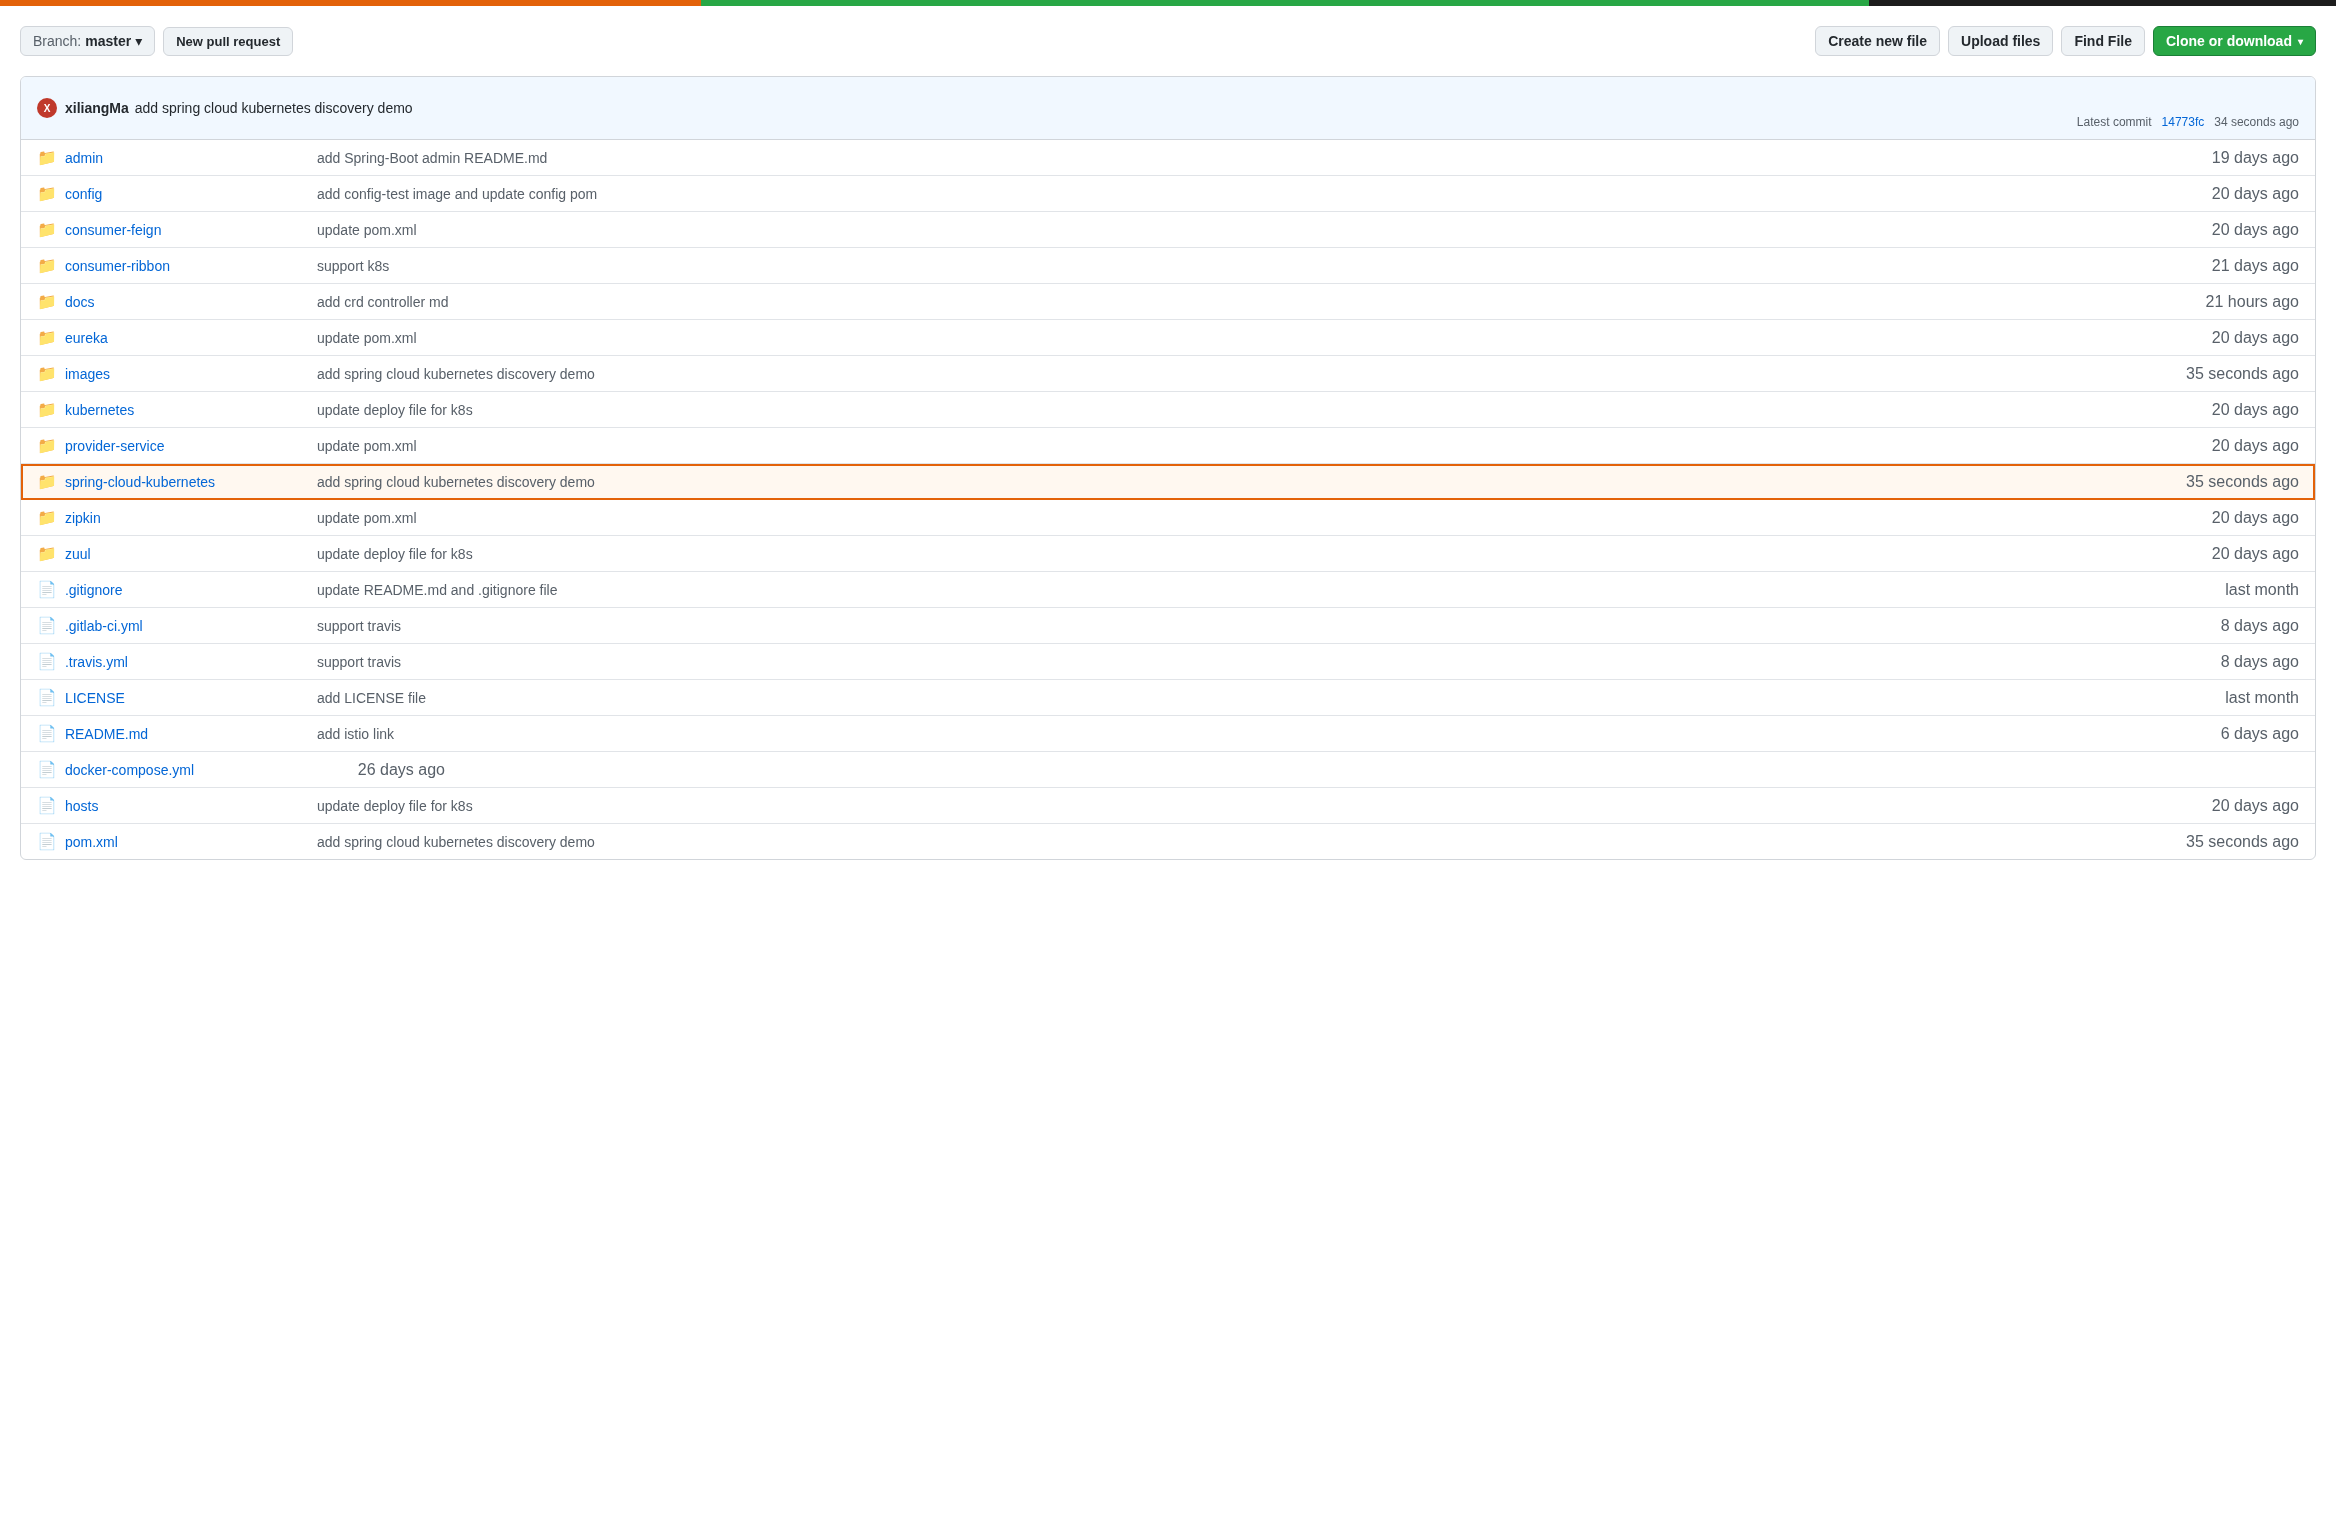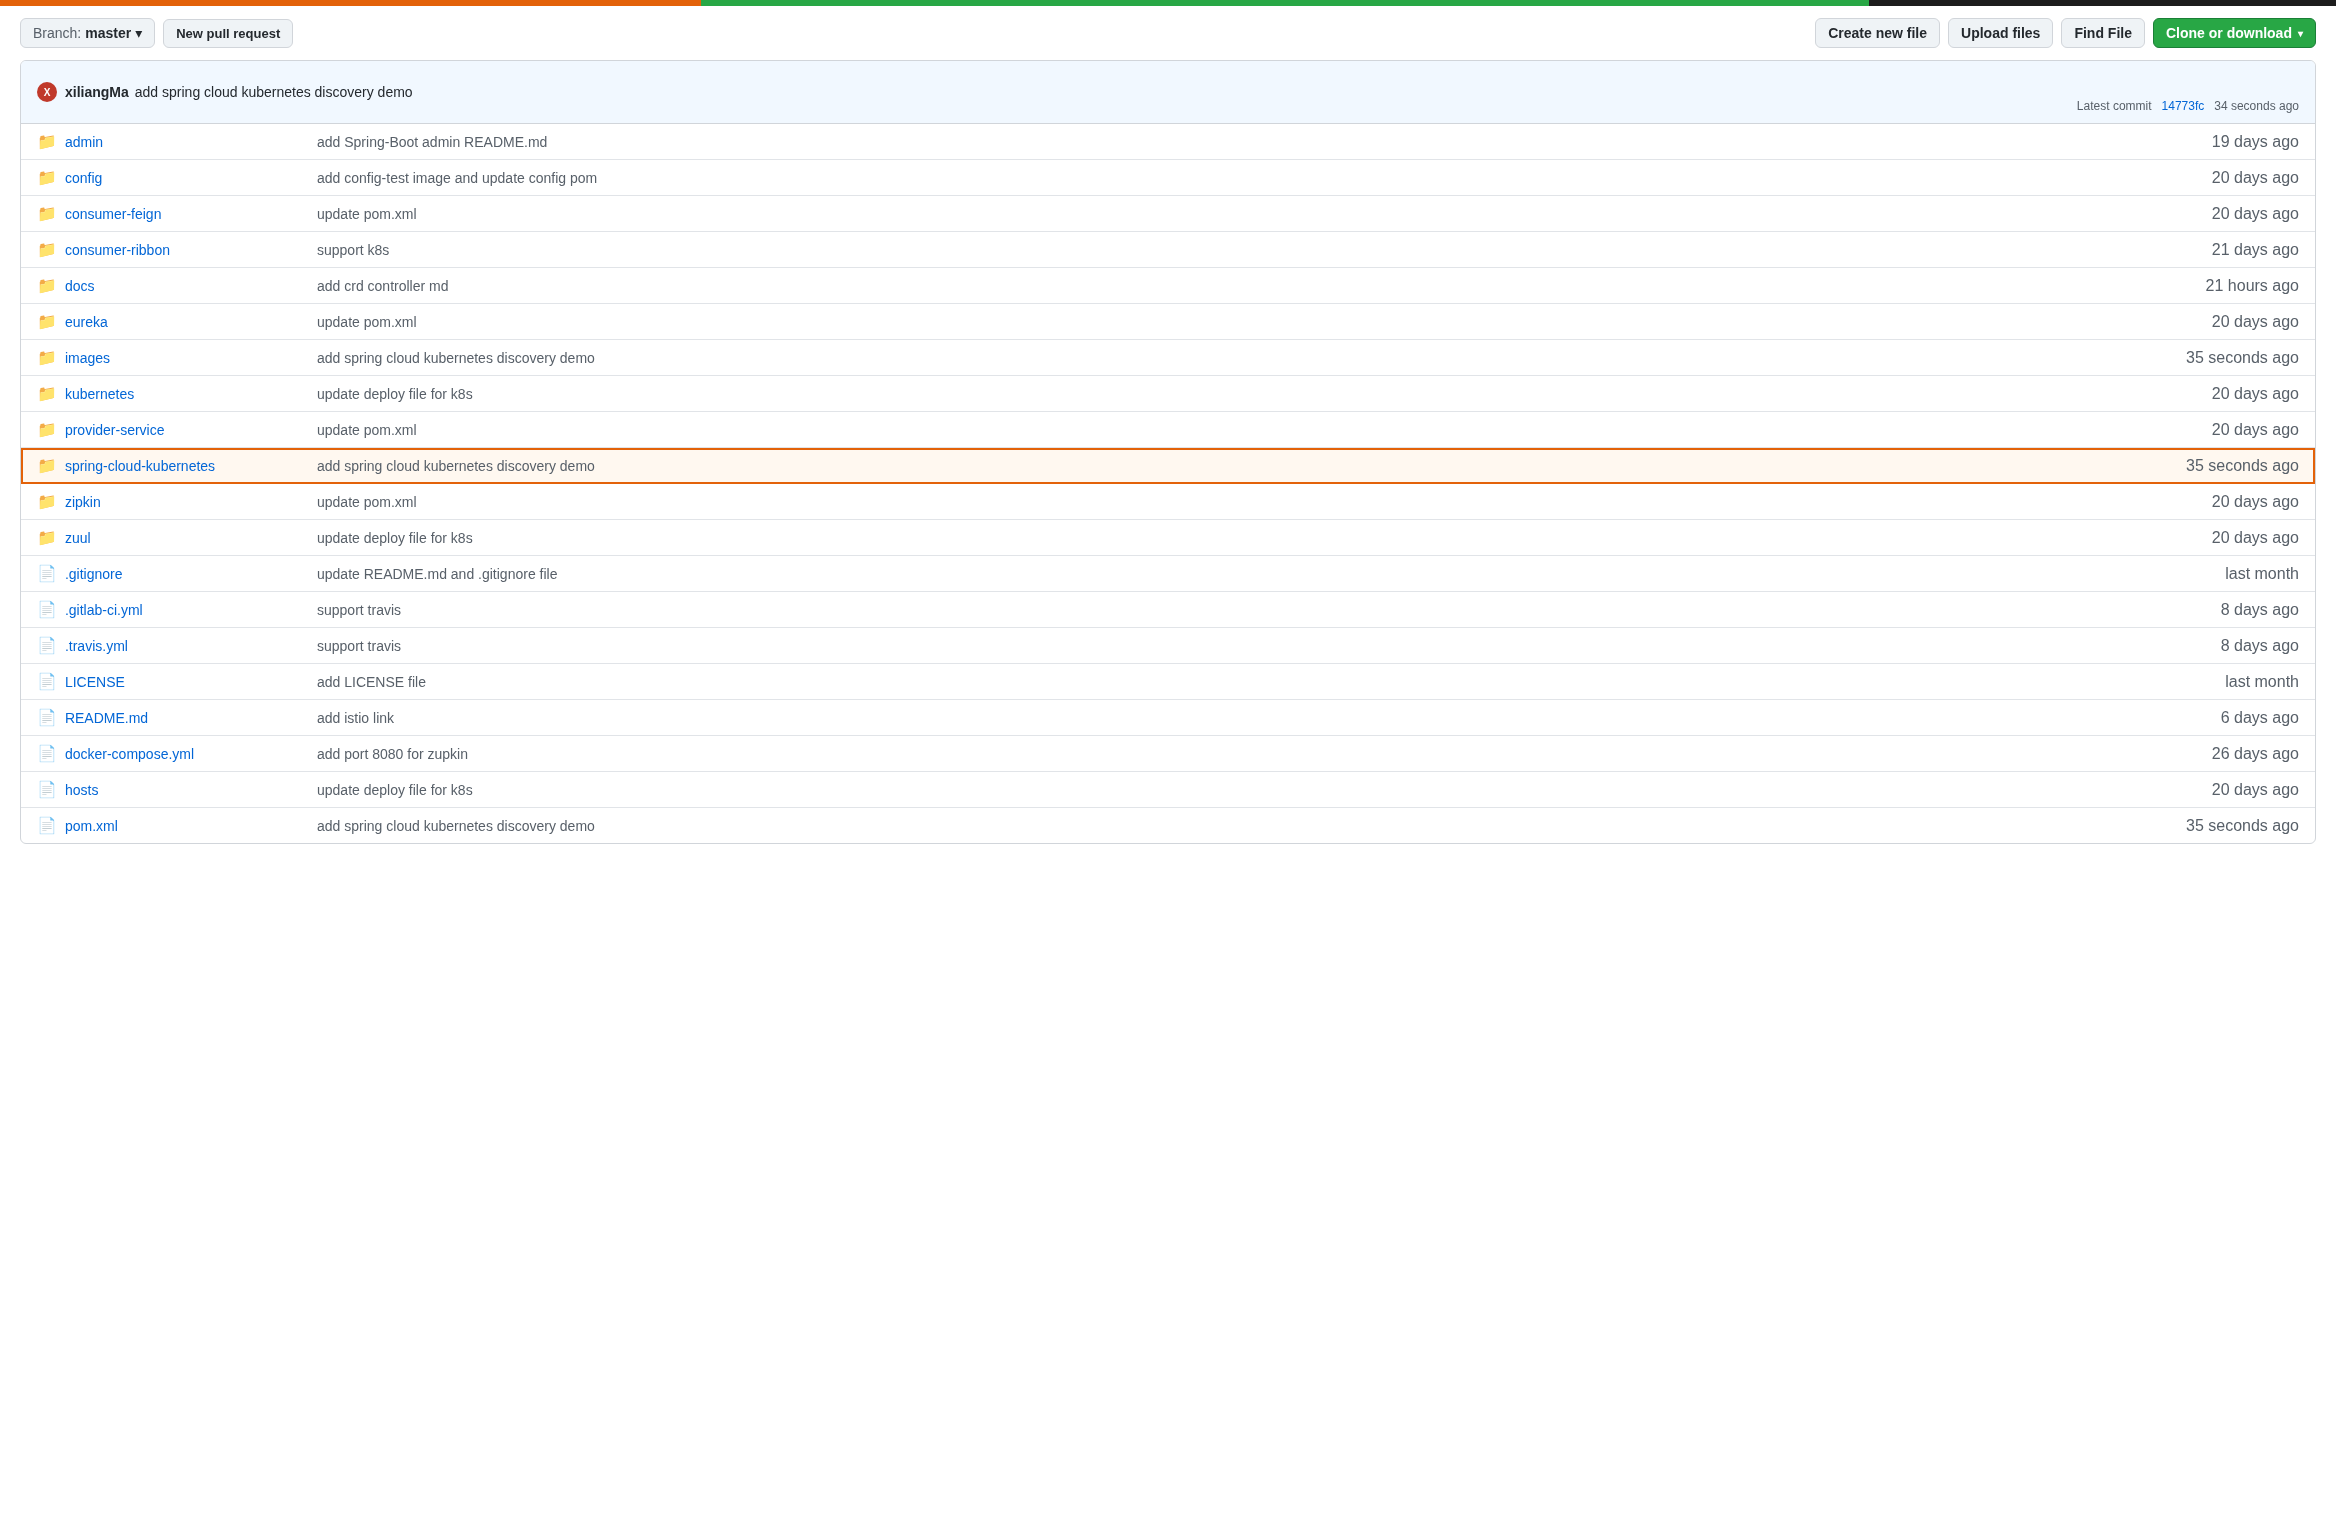--- a/index.html
+++ b/index.html
@@ -11,21 +11,21 @@
     }
 
     .top-bar {
       height: 6px;
       background: linear-gradient(to right, #e36209 0%, #e36209 30%, #28a745 30%, #28a745 80%, #1d1d1d 80%);
     }
 
     .toolbar {
       display: flex;
       align-items: center;
-      padding: 12px 20px;
+      padding: 20px 20px;
       gap: 8px;
     }
 
     .branch-btn {
       display: flex;
       align-items: center;
       gap: 4px;
       padding: 6px 12px;
       border: 1px solid #d1d5da;
       border-radius: 6px;
@@ -370,21 +370,20 @@
       <a class="file-link" href="#">README.md</a>
     </div>
     <div class="commit-msg-cell">add istio link</div>
     <div class="time-cell">6 days ago</div>
   </div>
       <div class="file-row">
     <div class="file-name-cell">
       <span class="file-icon">📄</span>
       <a class="file-link" href="#">docker-compose.yml</a>
     </div>
-    <div class="commit-msg-cell">add port 8080 for zupkin</div>
     <div class="time-cell">26 days ago</div>
   </div>
       <div class="file-row">
     <div class="file-name-cell">
       <span class="file-icon">📄</span>
       <a class="file-link" href="#">hosts</a>
     </div>
     <div class="commit-msg-cell">update deploy file for k8s</div>
     <div class="time-cell">20 days ago</div>
   </div>

